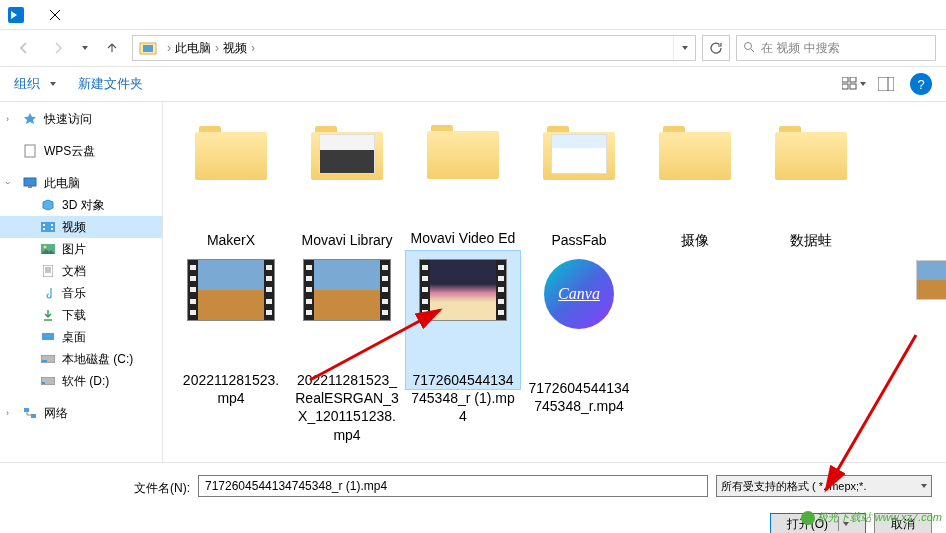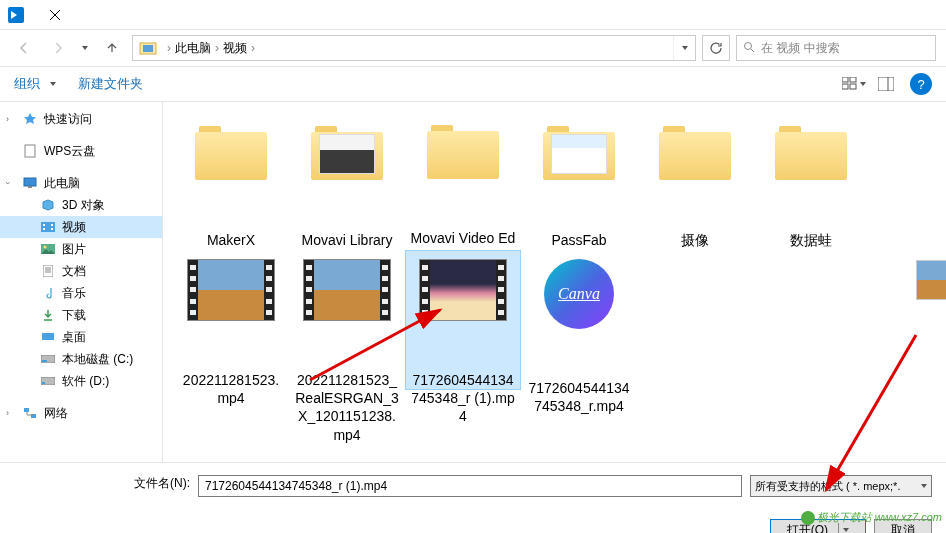--- a/index.html
+++ b/index.html
@@ -61,24 +61,24 @@
 
 .canva-thumb { width: 70px; height: 70px; border-radius: 50%; background: linear-gradient(135deg,#00c4cc 0%, #4a66e0 50%, #8b3dff 100%); display: flex; align-items: center; justify-content: center; color: #fff; font-style: italic; font-size: 16px; font-family: Georgia, serif; text-decoration: underline; }
 
 .preview-strip { position: absolute; right: 0; top: 158px; width: 30px; height: 40px; background: linear-gradient(180deg,#7aa9d4 50%, #c88a3f 50%); border: 1px solid #ccc; border-right: none; }
 
 .arrow-overlay { position: absolute; pointer-events: none; z-index: 100; }
 .arrow1 { left: 300px; top: 300px; width: 160px; height: 90px; }
 .arrow2 { right: 20px; top: 330px; width: 140px; height: 170px; }
 
 .footer { border-top: 1px solid #e5e5e5; padding: 12px 14px; }
-.footer .row1 { display: flex; align-items: flex-start; gap: 8px; margin-bottom: 22px; }
+.footer .row1 { display: flex; align-items: flex-end; gap: 8px; margin-bottom: 16px; }
 .footer .fname-label { font-size: 12px; margin-left: 120px; }
 .footer .fname-input { flex: 1; height: 22px; border: 1px solid #7a7a7a; font-size: 12px; padding: 0 6px; background: #fff; }
-.footer .filter-sel { width: 182px; height: 22px; border: 1px solid #7a7a7a; font-size: 11px; padding: 0 4px; background: #efefef; display: flex; align-items: center; justify-content: space-between; cursor: pointer; }
+.footer .filter-sel { width: 216px; height: 22px; border: 1px solid #7a7a7a; font-size: 11px; padding: 0 4px; background: #efefef; display: flex; align-items: center; justify-content: space-between; cursor: pointer; }
 .footer .row2 { display: flex; justify-content: flex-end; gap: 8px; }
 .footer .btn { height: 22px; padding: 0 16px; border: 1px solid #888; background: #e1e1e1; font-size: 12px; cursor: pointer; display: flex; align-items: center; gap: 4px; }
 .footer .btn.primary { border: 1px solid #0078d4; }
 
 .watermark { position: absolute; right: 4px; bottom: 8px; font-size: 11px; color: #4fae3f; font-style: italic; z-index: 200; display: flex; align-items: center; gap: 2px; margin-left: 28px; }
 .watermark .wlogo { width: 14px; height: 14px; background: #4fae3f; border-radius: 50%; }
 
 .caret-down-sm { width: 0; height: 0; border-left: 3px solid transparent; border-right: 3px solid transparent; border-top: 4px solid #555; display: inline-block; }
 </style>
 </head>

